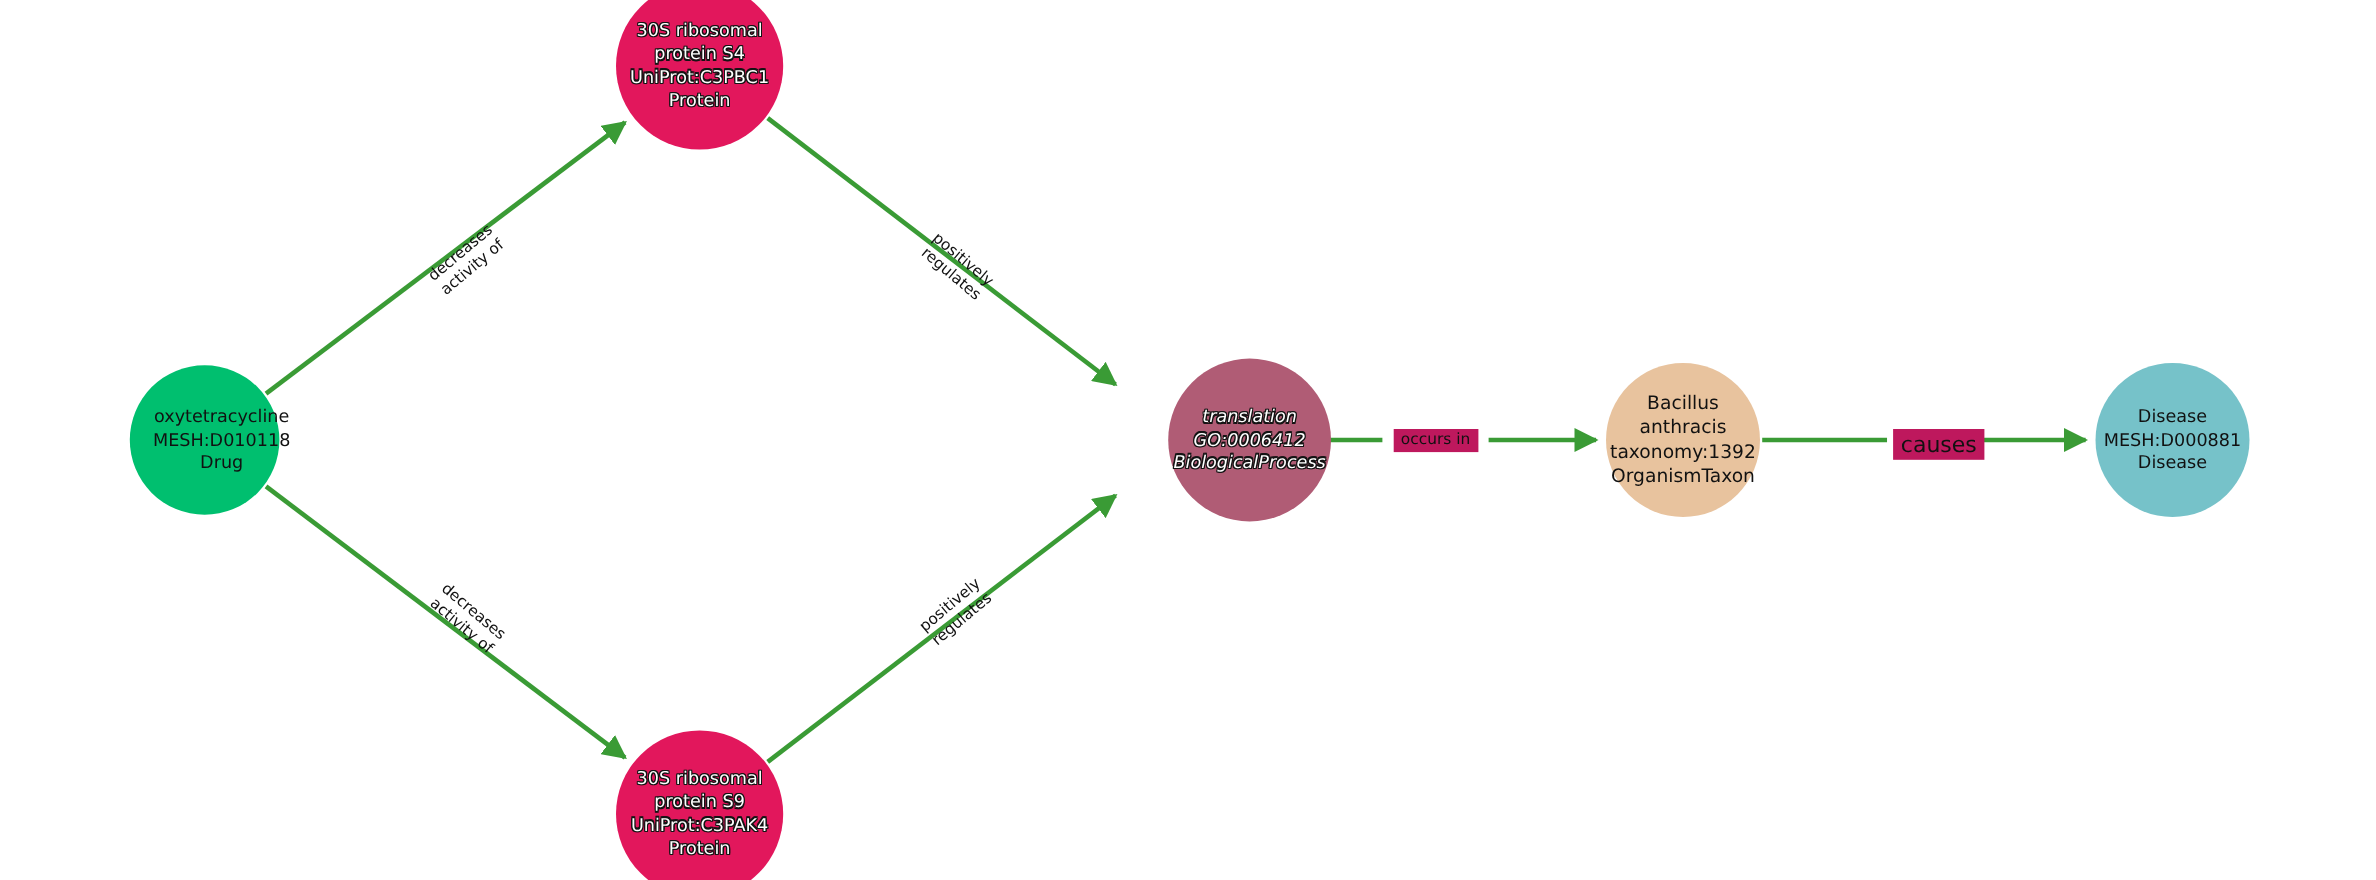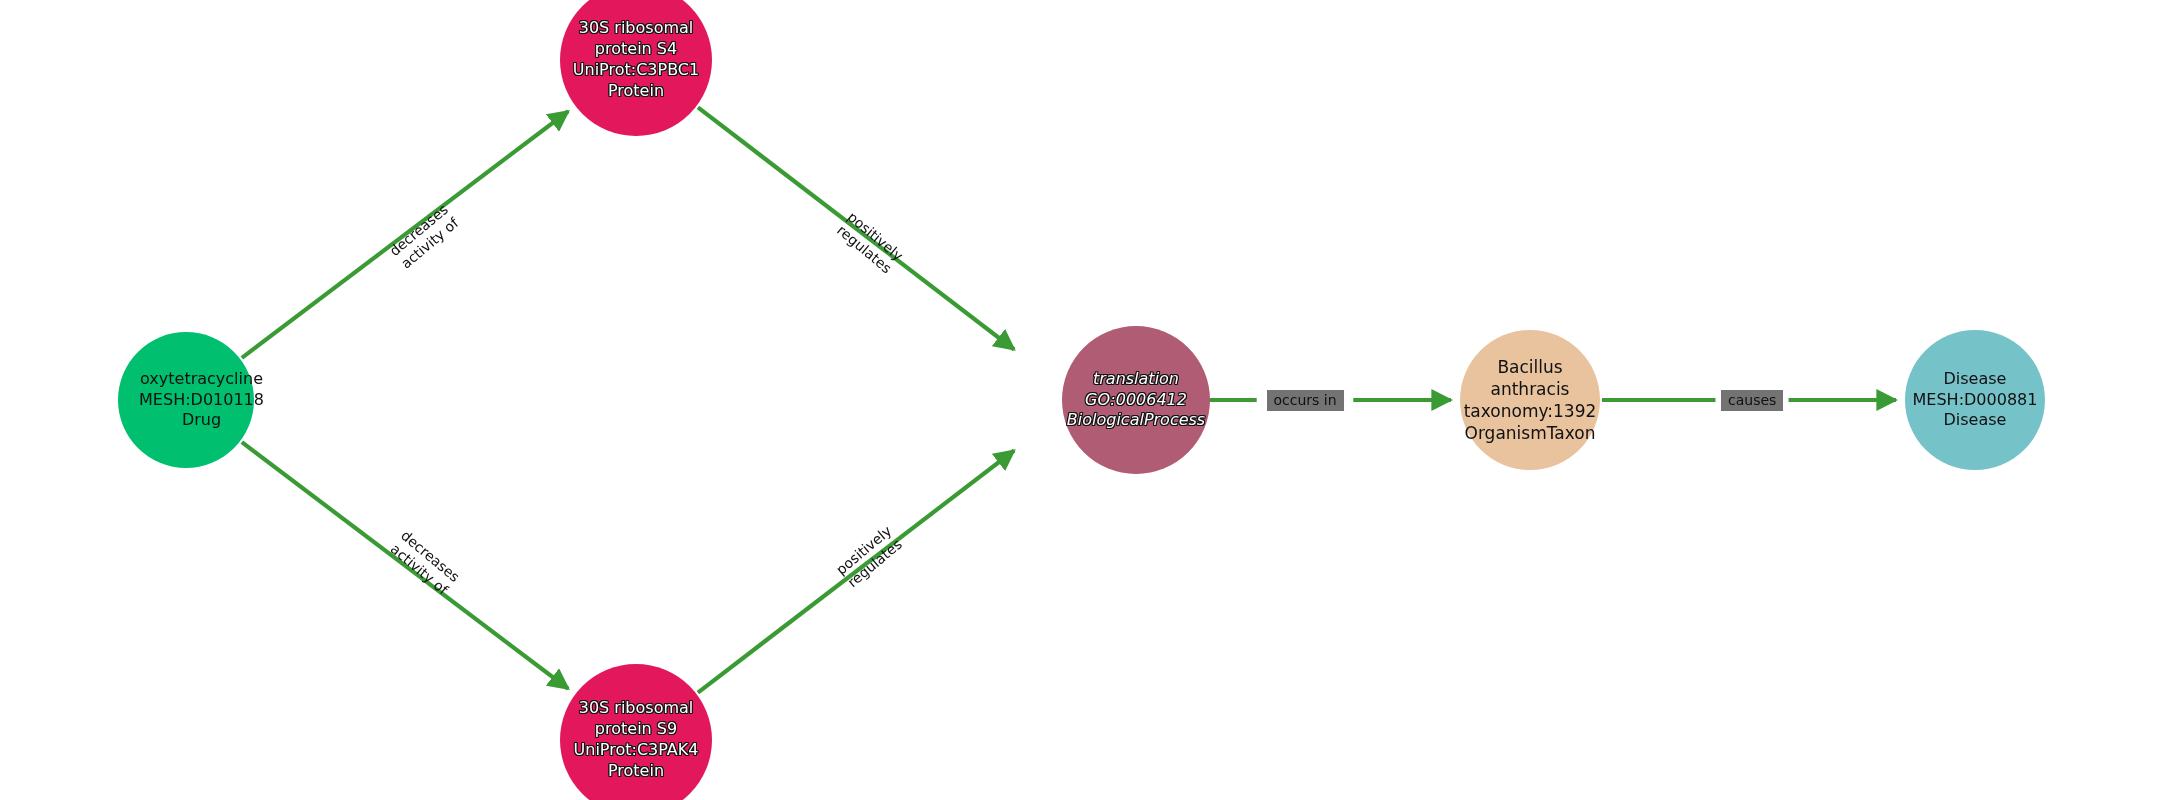--- a/index.html
+++ b/index.html
@@ -60,21 +60,21 @@
     position: absolute;
     color: #111111;
     text-align: center;
     line-height: 1.22;
     white-space: nowrap;
     transform-origin: 50% 50%;
     pointer-events: none;
   }
   .edge-label .ln { display: block; }
   .edge-label.horizontal {
-    background: #737373;
+    background: #be185d;
     padding: 2px 7px;
   }
 </style>
 </head>
 <body>
 
 <div id="graph-canvas" style="width: 2160px; height: 800px; background: rgb(255, 255, 255);">
 
   <svg id="edge-layer" viewBox="0 0 2160 800" width="2160" height="800" xmlns="http://www.w3.org/2000/svg" style="width: 2160px; height: 800px;">
     <defs>
@@ -154,18 +154,18 @@
         <span class="ln">positively</span>
         <span class="ln">regulates</span>
       </div>
       <div class="edge-label" style="font-size: 14px; left: 835.5px; top: 540px; transform: rotate(-40deg);">
         <span class="ln">positively</span>
         <span class="ln">regulates</span>
       </div>
       <div class="edge-label horizontal" style="font-size: 14px; left: 1266.5px; top: 389.5px; transform: rotate(0deg);">
         <span class="ln">occurs in</span>
       </div>
-      <div class="edge-label horizontal" style="font-size: 14px; left: 1721px; top: 389.5px; transform: rotate(0deg);">
+      <div class="edge-label horizontal" style="font-size: 20px; left: 1721px; top: 389.5px; transform: rotate(0deg);">
         <span class="ln">causes</span>
       </div>
     </div>
 
 </div>
 
 </body></html>

